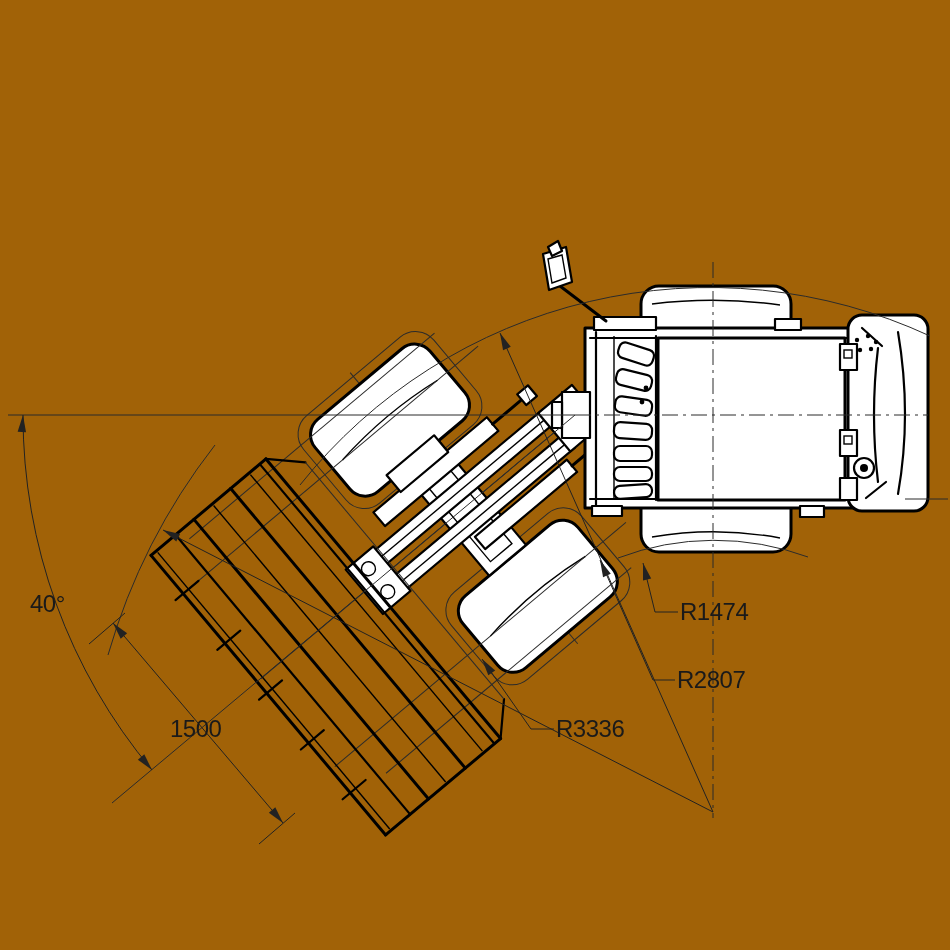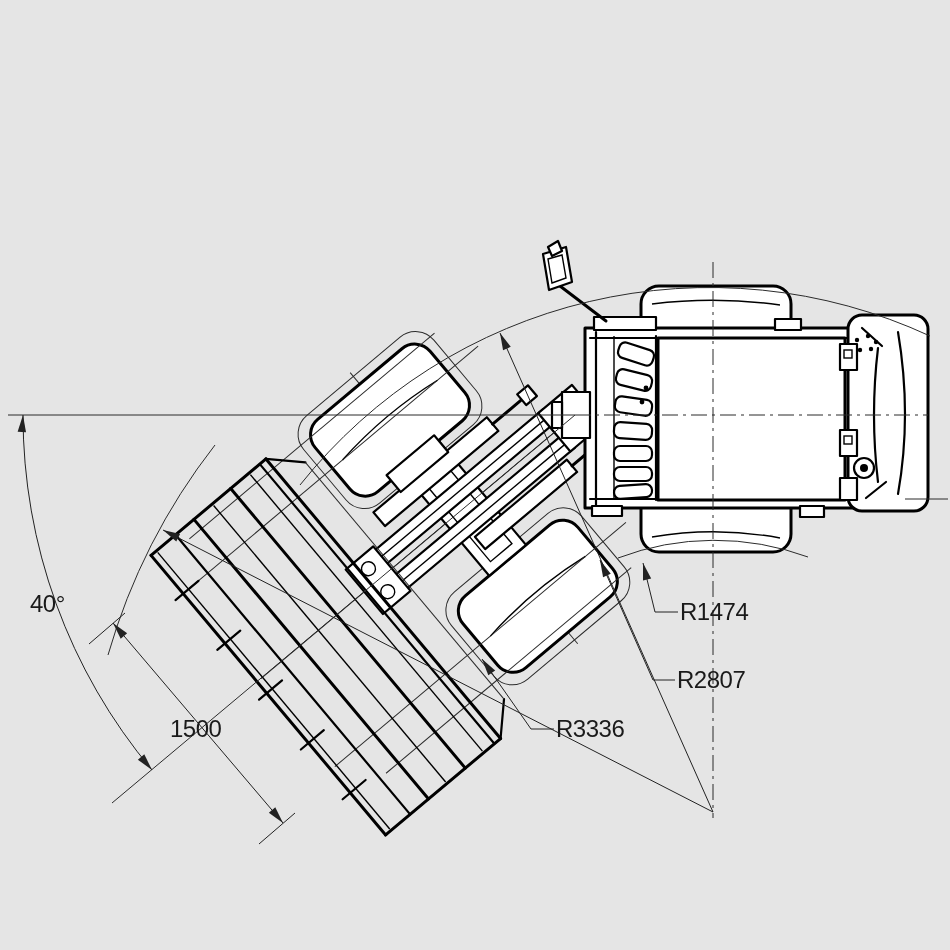--- a/index.html
+++ b/index.html
@@ -1,16 +1,16 @@
 <!DOCTYPE html>
 <html><head>
 <meta charset="utf-8">
 <style>
   html,body{margin:0;padding:0;background:#fff;}
-  .scene{width:950px;height:950px;background:#e5e5e5;position:relative;overflow:hidden;}
+  .scene{width:950px;height:950px;background:#a16207;position:relative;overflow:hidden;}
   svg{display:block;}
   .heavy{stroke:#000;stroke-width:3;fill:none;stroke-linejoin:round;stroke-linecap:round;}
   .h2{stroke:#000;stroke-width:2.2;fill:none;stroke-linejoin:round;stroke-linecap:round;}
   .h1{stroke:#000;stroke-width:1.4;fill:none;}
   .wfill{fill:#fff;}
   .thin{stroke:#2b2b2b;stroke-width:1;fill:none;}
   .dim{stroke:#222;stroke-width:1;fill:none;}
   .cl{stroke:#2b2b2b;stroke-width:1;fill:none;stroke-dasharray:16 5 3 5;}
   .arrow{fill:#222;stroke:none;}
   .lbl{font-family:"Liberation Sans",sans-serif;font-size:24px;fill:#1a1a1a;letter-spacing:-0.5px;}

